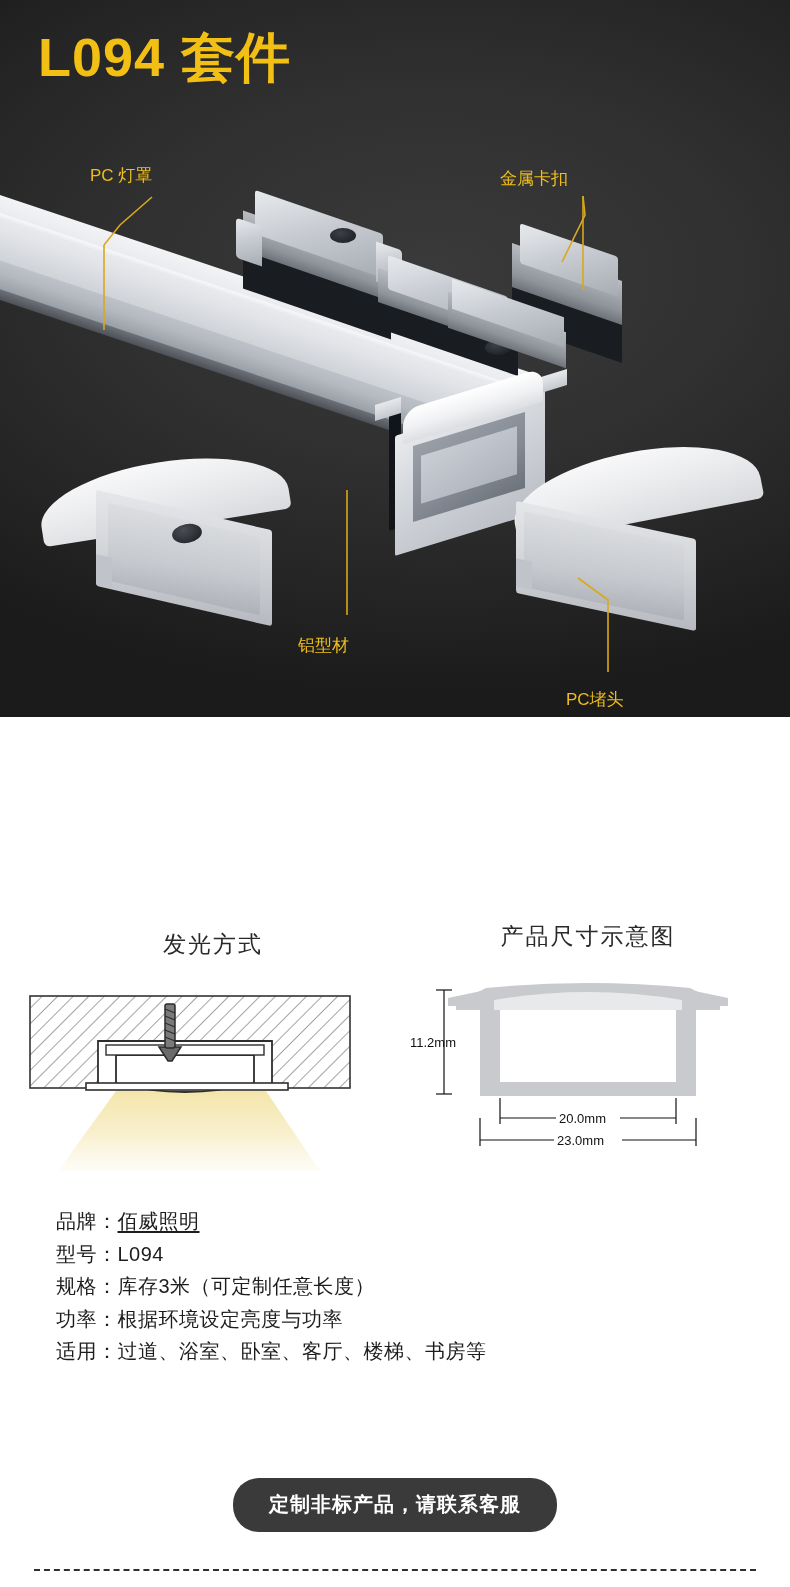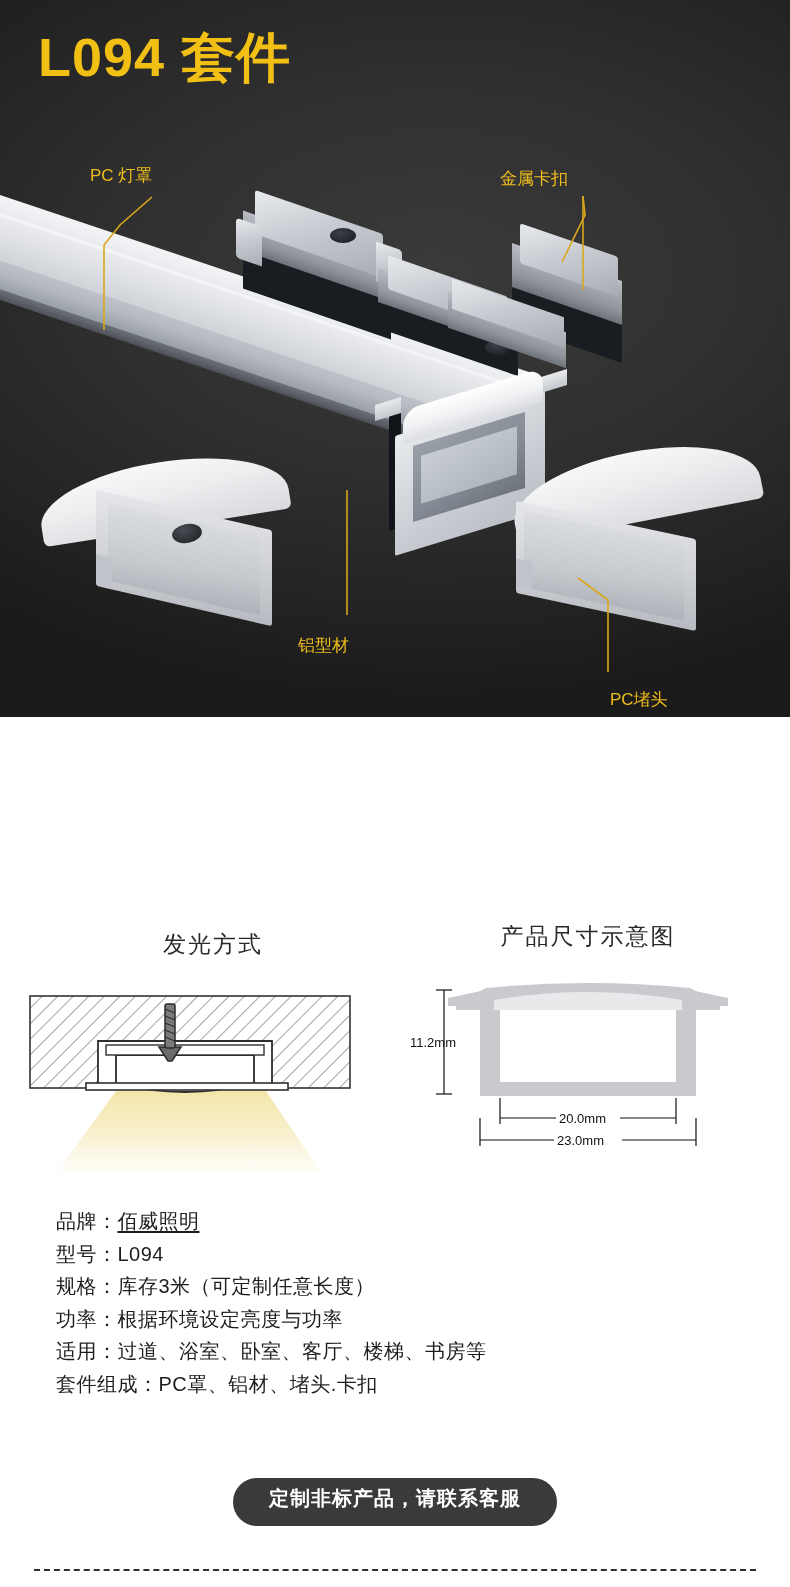--- a/index.html
+++ b/index.html
@@ -24,21 +24,21 @@
     position: absolute; left: 38px; top: 28px;
     color: #F2C014; font-size: 54px; font-weight: bold;
     letter-spacing: 1px; line-height: 1.1; white-space: nowrap;
   }
 
   
   .lbl { position: absolute; color: #F0BE1A; font-size: 17px; white-space: nowrap; }
   .lbl-pc-cover { left: 90px; top: 164px; }
   .lbl-metal-clip { left: 500px; top: 167px; }
   .lbl-alu { left: 298px; top: 634px; }
-  .lbl-endcap { left: 566px; top: 688px; margin-left: 44px; }
+  .lbl-endcap { left: 566px; top: 688px; }
   .leader { position: absolute; overflow: visible; pointer-events: none; }
 
   
   .rail-wrap { position: absolute; left: -30px; top: 185px; width: 640px; height: 420px; }
   .rail-top {
     position: absolute; left: 0; top: 0; width: 600px; height: 62px;
     background: linear-gradient(180deg,#f2f3f5 0%,#e2e4e8 55%,#cfd2d7 100%);
     transform: rotate(18.5deg); transform-origin: left top;
     border-radius: 3px 6px 6px 3px;
   }
@@ -150,21 +150,21 @@
   .spec-row {
     font-size: 20px; color: #1d1d1d; line-height: 32.5px; letter-spacing: .5px;
     white-space: nowrap;
   }
   .spec-val-underline { text-decoration: underline; text-underline-offset: 3px; }
 
   
   .cta {
     position: absolute; left: 50%; transform: translateX(-50%); top: 705px;
     background: #3a3a3a; color: #fff; font-size: 20px; letter-spacing: 1px;
-    padding: 7px 36px 14px; border-radius: 26px; white-space: nowrap;
+    padding: 13px 36px 14px; border-radius: 26px; white-space: nowrap;
     border: none; cursor: pointer; font-family: inherit; font-weight: bold;
   }
 
   .dashed-divider {
     position: absolute; left: 34px; top: 796px; width: 722px; height: 0;
     border-top: 2px dashed #2f2f2f;
   }
 </style>
 </head>
 <body>
@@ -340,22 +340,19 @@
       </div>
       <div class="spec-row">
         <span>规格：</span><span>库存3米（可定制任意长度）</span>
       </div>
       <div class="spec-row">
         <span>功率：</span><span>根据环境设定亮度与功率</span>
       </div>
       <div class="spec-row">
         <span>适用：</span><span>过道、浴室、卧室、客厅、楼梯、书房等</span>
       </div>
-      <div class="spec-row">
-        <span>套件组成：</span><span>PC罩、铝材、堵头.卡扣</span>
-      </div>
     </div>
 
     <button class="cta">定制非标产品，请联系客服</button>
 
     <div class="dashed-divider"></div>
   </div>
 </div>
 
 </body></html>

